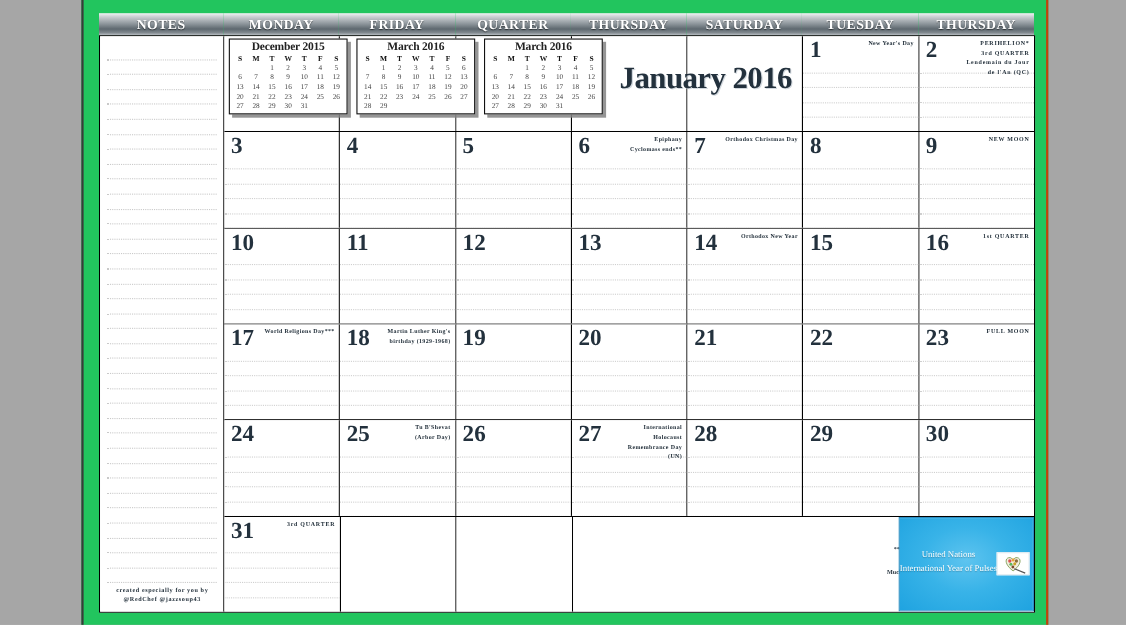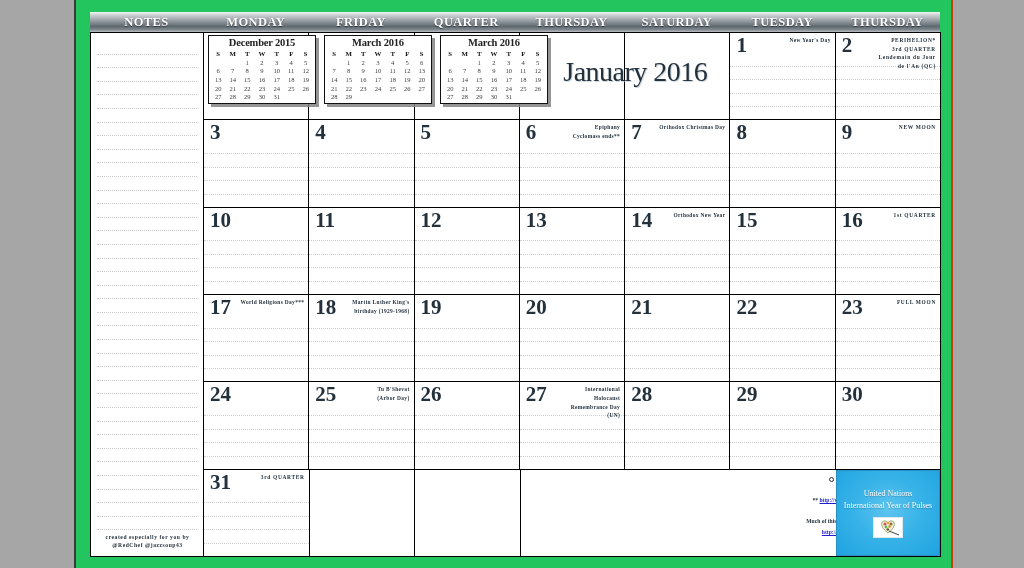--- a/index.html
+++ b/index.html
@@ -181,21 +181,21 @@
     height: 8.6px;
     color: #444;
   }
 
   
   #monthtitle {
     position: absolute;
     z-index: 6;
     font-family: "Liberation Serif", serif;
     font-size: 28px;
-    font-weight: normal;
+    font-weight: bold;
     color: #23313d;
     white-space: nowrap;
     text-shadow: 1px 1px 0 rgba(180,190,200,.6);
     letter-spacing: -.5px;
   }
 
   
   #footnotes {
     position: absolute;
     left: 2px; right: 2px; top: 4px;
@@ -213,27 +213,26 @@
     display: inline-block;
     width: 5px; height: 5px;
     border: 1px solid #24313c;
     border-radius: 50%;
     margin-right: 2px;
     vertical-align: -1px;
   }
   #unbox {
     position: absolute;
     right: 0; top: 0; bottom: 0;
-    width: 104px;
+    width: 123px;
     background: radial-gradient(ellipse at 50% 45%, #5ec4ef 0%, #38b3e8 45%, #1fa3e0 100%);
     border: 1px solid #2a8fc4;
     display: flex;
-    flex-direction: column;
+    flex-direction: row;
     align-items: center;
-    justify-content: center;
     z-index: 5;
   }
   #unbox .untxt {
     color: #ffffff;
     font-family: "Liberation Serif", serif;
     font-size: 8px;
     text-align: center;
     line-height: 1.55;
     text-shadow: 0 1px 1px rgba(0,0,0,.25);
     margin-bottom: 4px;

